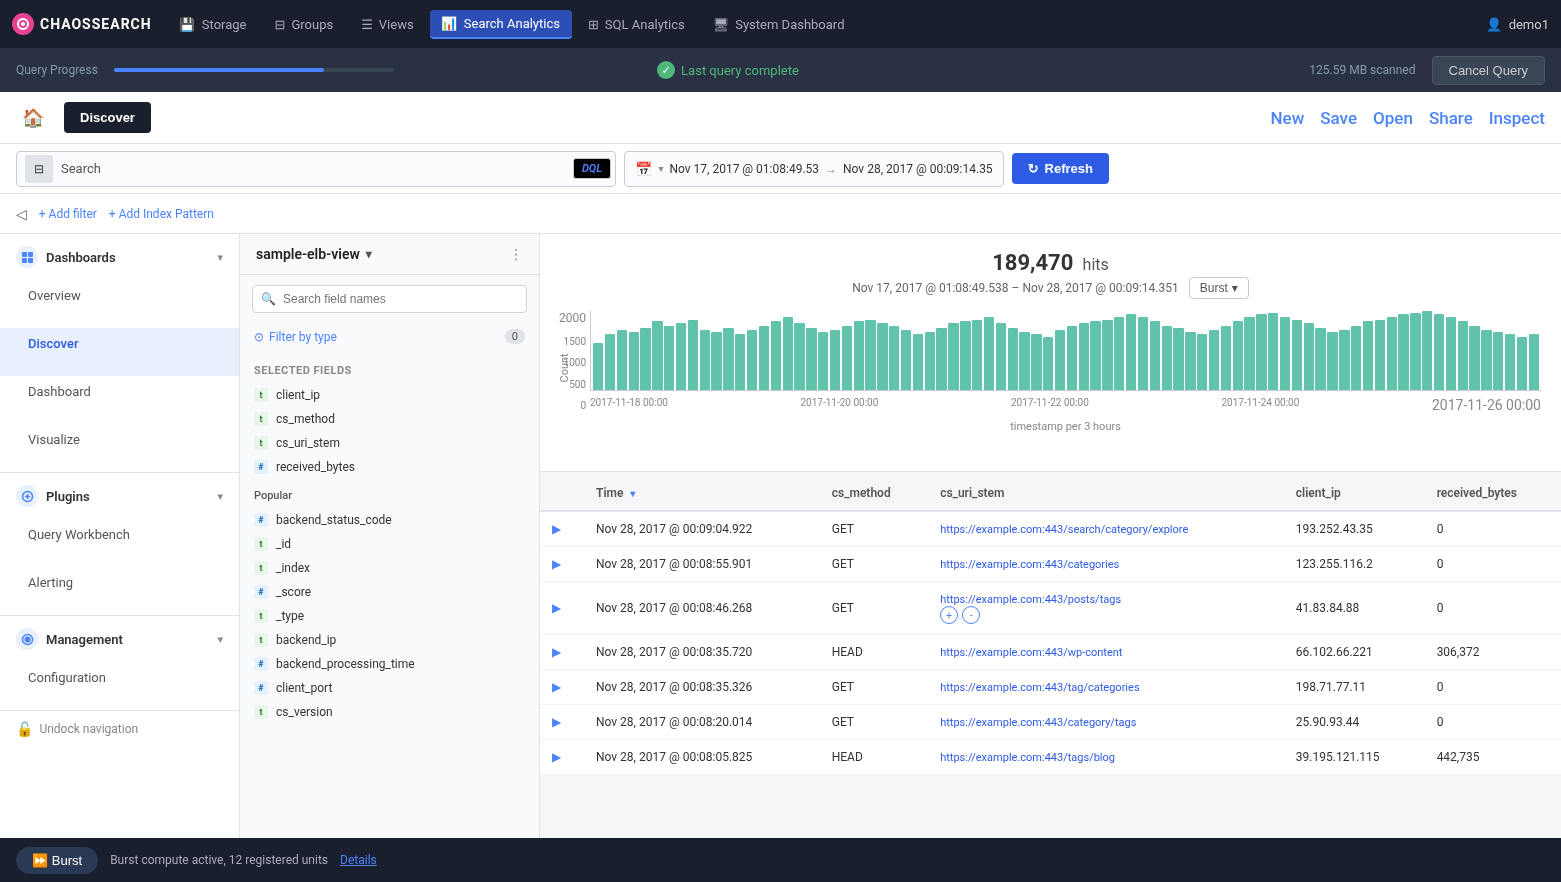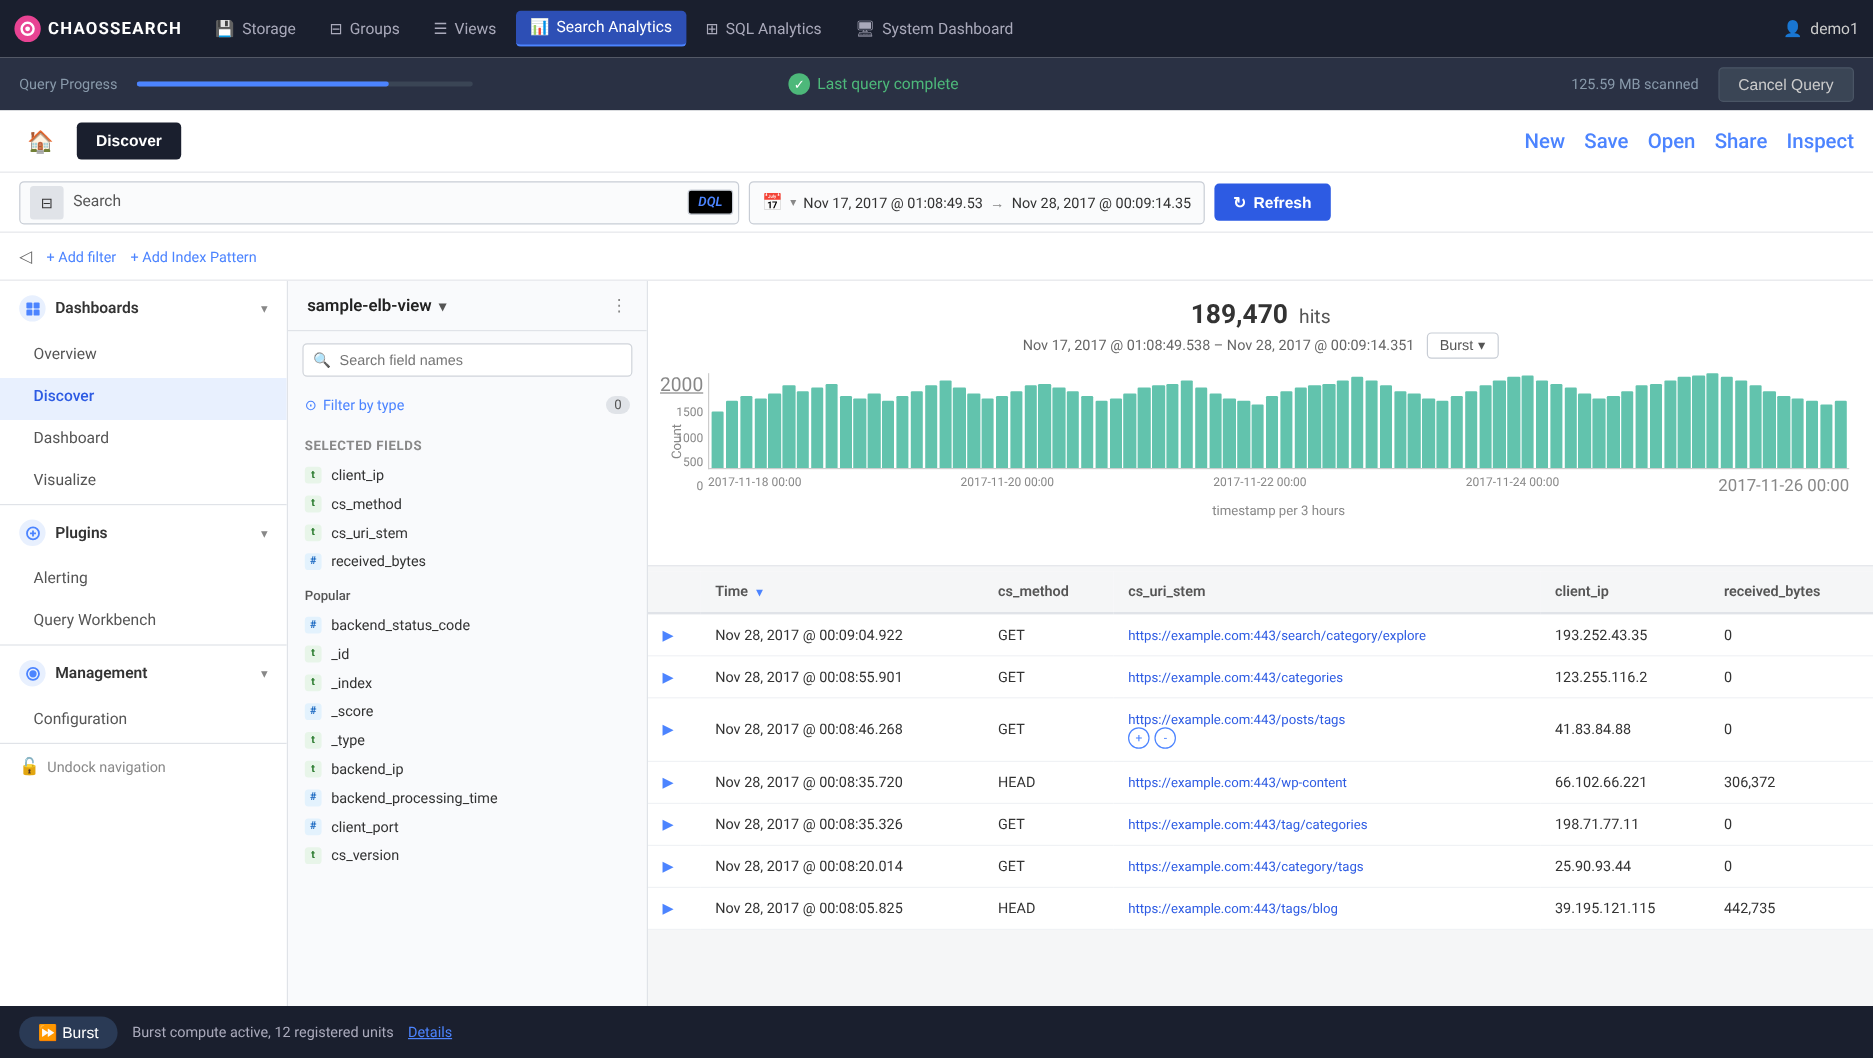--- a/index.html
+++ b/index.html
@@ -49,21 +49,21 @@
 
     
     .content-layout { display: flex; height: calc(100vh - 194px); }
 
     
     .left-sidebar { width: 240px; background: #fff; border-right: 1px solid #e0e3e8; overflow-y: auto; flex-shrink: 0; }
     .sidebar-section { border-bottom: 1px solid #e0e3e8; }
     .sidebar-section-header { display: flex; align-items: center; justify-content: space-between; padding: 12px 16px; cursor: pointer; }
     .sidebar-section-title { font-size: 13px; font-weight: 600; color: #333; display: flex; align-items: center; gap: 8px; }
     .sidebar-icon { width: 22px; height: 22px; background: #e8f0fe; border-radius: 50%; display: flex; align-items: center; justify-content: center; font-size: 11px; color: #4c84ff; }
-    .sidebar-nav-item { padding: 8px 16px 12px 28px; font-size: 13px; color: #555; cursor: pointer; border-radius: 0; }
+    .sidebar-nav-item { padding: 8px 16px 25px 28px; font-size: 13px; color: #555; cursor: pointer; border-radius: 0; }
     .sidebar-nav-item.active { background: #e8f0fe; color: #2d5be3; font-weight: 500; }
     .home-btn { display: flex; align-items: center; justify-content: center; width: 36px; height: 36px; cursor: pointer; color: #555; font-size: 18px; }
 
     
     .index-panel { width: 300px; background: #f9fafc; border-right: 1px solid #e0e3e8; overflow-y: auto; flex-shrink: 0; }
     .index-header { display: flex; align-items: center; justify-content: space-between; padding: 12px 16px; border-bottom: 1px solid #e0e3e8; }
     .index-title { display: flex; align-items: center; gap: 6px; font-size: 14px; font-weight: 600; color: #222; }
     .index-chevron { color: #555; font-size: 12px; }
     .index-menu-icon { color: #888; cursor: pointer; font-size: 14px; }
     .field-search-box { margin: 10px 12px; position: relative; }
@@ -236,22 +236,22 @@
             <svg width="13" height="13" viewBox="0 0 13 13">
                 <circle cx="6.5" cy="6.5" r="5" fill="none" stroke="#4c84ff" stroke-width="1.5"></circle>
                 <line x1="4" y1="6.5" x2="9" y2="6.5" stroke="#4c84ff" stroke-width="1.5"></line>
                 <line x1="6.5" y1="4" x2="6.5" y2="9" stroke="#4c84ff" stroke-width="1.5"></line>
               </svg>
           </div>
           <span>Plugins</span>
         </div>
         <span class="chevron-icon">▾</span>
       </div>
+      <div class="sidebar-nav-item">Query Workbench</div>
       <div class="sidebar-nav-item">Alerting</div>
-      <div class="sidebar-nav-item">Query Workbench</div>
     </div>
     <div class="sidebar-section">
       <div class="sidebar-section-header">
         <div class="sidebar-section-title">
           <div class="sidebar-icon">
             <svg width="13" height="13" viewBox="0 0 13 13">
                 <circle cx="6.5" cy="6.5" r="3" fill="#4c84ff"></circle>
                 <circle cx="6.5" cy="6.5" r="5" fill="none" stroke="#4c84ff" stroke-width="1.5"></circle>
               </svg>
           </div>
@@ -362,21 +362,21 @@
           <button class="auto-btn">
             <span>Burst</span>
             <span>▾</span>
           </button>
         </div>
       </div>
 
       <div class="histogram-container">
         <div style="position:relative; height:100%;">
           <div style="position:absolute; left:0; top:0; bottom:30px; width:30px; display:flex; flex-direction:column; justify-content:space-between; align-items:flex-end; padding-right:4px;">
-            <span style="font-size:16px; color:#888;text-decoration:underline;">2000</span>
+            <span style="font-size:12px; color:#888;">2000</span>
             <span style="font-size:10px; color:#888;">1500</span>
             <span style="font-size:10px; color:#888;">1000</span>
             <span style="font-size:10px; color:#888;">500</span>
             <span style="font-size:10px; color:#888;">0</span>
           </div>
           <div style="position:absolute; left:30px; right:0; top:0; bottom:50px; display:flex; align-items:flex-end; gap:1.5px; border-left:1px solid #ccc; border-bottom:1px solid #ccc; padding: 0 2px;" id="chart-bars">
           <div style="background: rgb(71, 184, 159); flex: 1 1 0%; min-width: 3px; height: 59.7826%; border-radius: 1px 1px 0px 0px; opacity: 0.85;"></div>
               <div style="background: rgb(71, 184, 159); flex: 1 1 0%; min-width: 3px; height: 70.6522%; border-radius: 1px 1px 0px 0px; opacity: 0.85;"></div>
               <div style="background: rgb(71, 184, 159); flex: 1 1 0%; min-width: 3px; height: 76.087%; border-radius: 1px 1px 0px 0px; opacity: 0.85;"></div>
               <div style="background: rgb(71, 184, 159); flex: 1 1 0%; min-width: 3px; height: 73.913%; border-radius: 1px 1px 0px 0px; opacity: 0.85;"></div>

